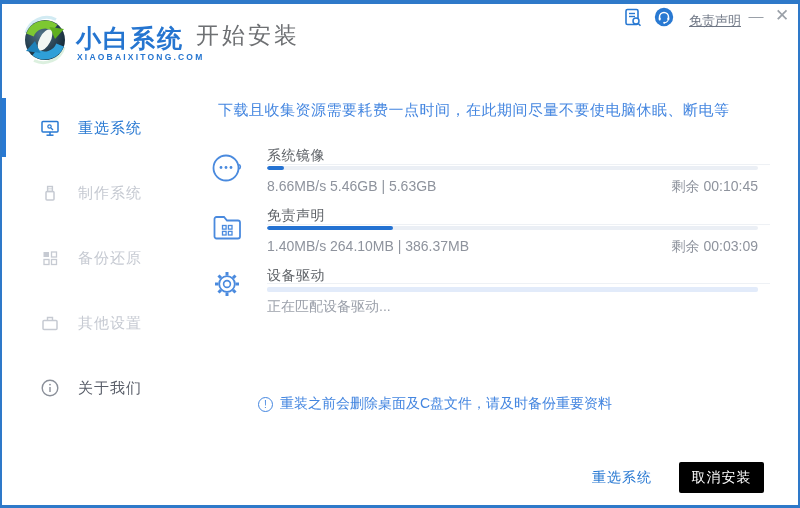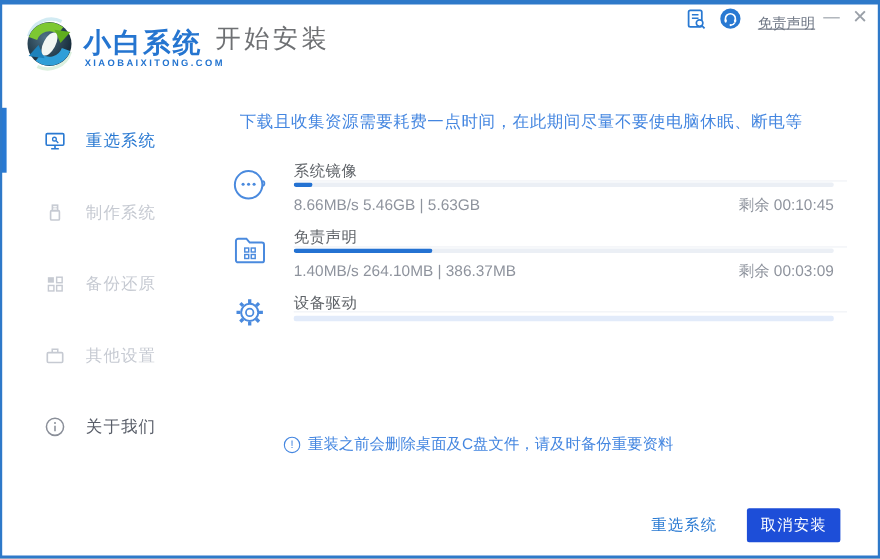--- a/index.html
+++ b/index.html
@@ -38,21 +38,21 @@
   .t-track { position:absolute; left:267px; width:491px; height:4px; background:#ebeff5; border-radius:2px; overflow:hidden; }
   .t-track.tint { background:#e2ebfa; height:5px; }
   .t-fill { height:100%; background:#2472d2; border-radius:2px; width:0; }
   .t-stats { position:absolute; left:267px; font-size:14px; color:#8e939d; }
   .t-remaining { position:absolute; right:42px; font-size:14px; color:#8e939d; }
   .t-status { position:absolute; left:267px; font-size:14px; color:#9ca1ab; }
   .warning { position:absolute; left:258px; top:395px; font-size:14px; color:#4486e0; display:flex; align-items:center; }
   .warn-badge { display:inline-block; width:15px; height:15px; border:1px solid #4486e0; border-radius:50%; font-size:10px; line-height:13px; text-align:center; margin-right:7px; color:#4486e0; }
   
   .reselect-btn { position:absolute; left:592px; top:469px; font-size:14px; color:#2979d2; letter-spacing:1px; cursor:pointer; background:none; border:none; font-family:inherit; }
-  .cancel-btn { position:absolute; left:679px; top:462px; width:85px; height:31px; background:#1d4ed8; color:#ffffff; font-size:14px; letter-spacing:1px; border:none; border-radius:2px; cursor:pointer; font-family:inherit; }
+  .cancel-btn { position:absolute; left:679px; top:462px; width:85px; height:31px; background:#000000; color:#ffffff; font-size:14px; letter-spacing:1px; border:none; border-radius:2px; cursor:pointer; font-family:inherit; }
   svg { display:block; }
 </style>
 </head>
 <body>
 
 <div id="window">
   <div class="frame"></div>
 
   <div class="logo">
     <svg width="52" height="52" viewBox="0 0 52 52">
@@ -209,20 +209,21 @@
       </g>
       <circle cx="17" cy="17" r="7.8" stroke="#4a8ade" stroke-width="1.8" fill="#fff"></circle>
       <circle cx="17" cy="17" r="3.4" stroke="#4a8ade" stroke-width="1.6" fill="none"></circle>
     </svg>
   </div>
   <div class="t-name" style="top:267px">设备驱动</div>
   <div class="t-divider" style="top:283px"></div>
   <div class="t-track tint" style="top:287px">
     <div class="t-fill" style="width: 0%;"></div>
   </div>
+  <div class="t-status" style="top:298px">正在匹配设备驱动...</div>
 
   <div class="warning">
     <span class="warn-badge">!</span>
     <span>重装之前会删除桌面及C盘文件，请及时备份重要资料</span>
   </div>
 
   <button class="reselect-btn">重选系统</button>
   <button class="cancel-btn">取消安装</button>
 </div>
 

